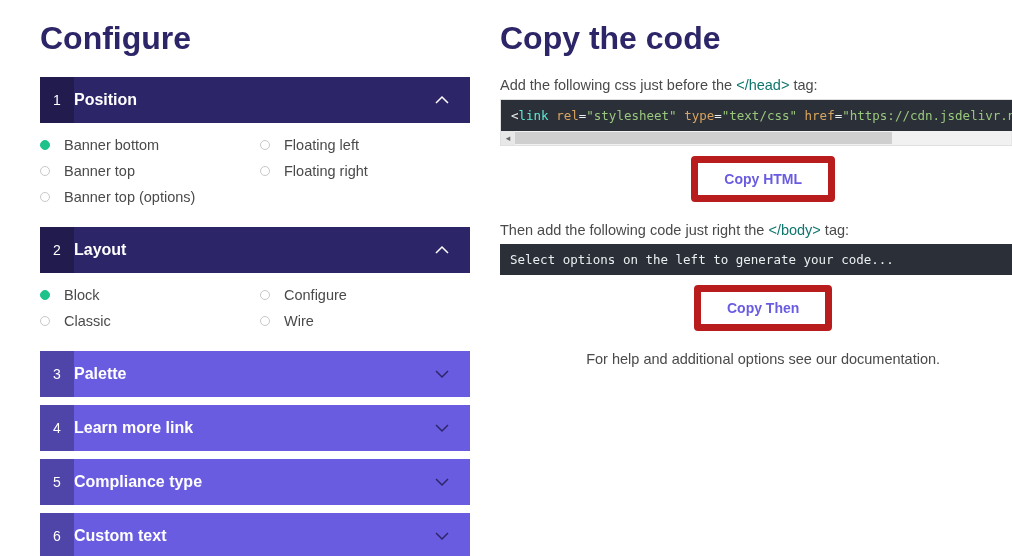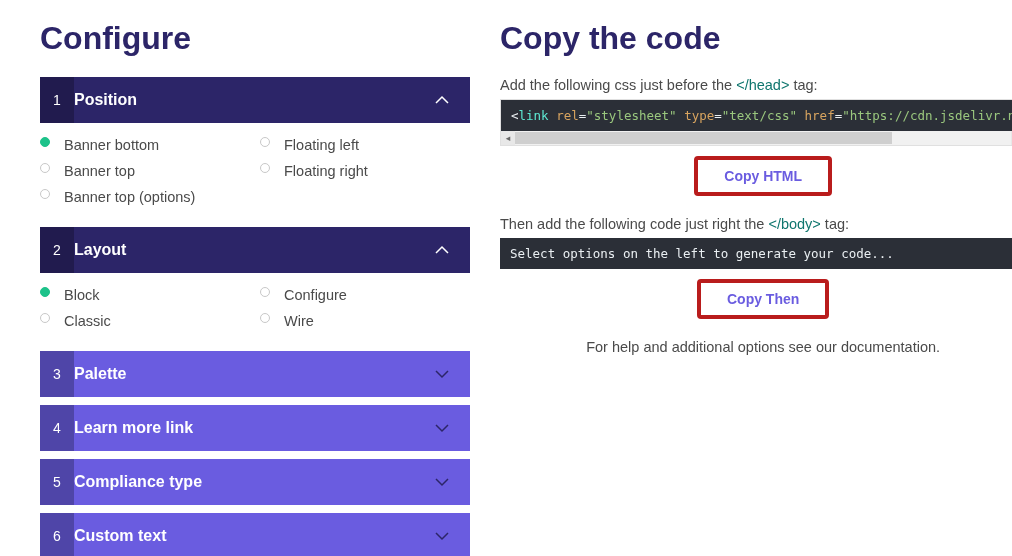--- a/index.html
+++ b/index.html
@@ -61,21 +61,21 @@
 .acc-chevron svg { display: block; }
 
 .options {
   display: grid;
   grid-template-columns: 1fr 1fr;
   gap: 10px 10px;
   margin-bottom: 22px;
 }
 .option {
   display: flex;
-  align-items: flex-start;
+  align-items: center;
   gap: 14px;
   color: #4a4a4a;
   font-size: 14.5px;
 }
 .radio {
   width: 10px;
   height: 10px;
   border-radius: 50%;
   border: 1.5px solid #c8c8c8;
   background: #fff;
@@ -133,21 +133,21 @@
 }
 
 .t-red { color: #5eead4; }
 .t-green { color: #9ac77e; }
 .t-orange { color: #d8a45f; }
 .t-white { color: #eaeff2; }
 
 .btn {
   display: block;
   margin: 10px auto 20px auto;
-  border: 4px solid #b91c1c;
+  border: 7px solid #b91c1c;
   background: #fff;
   color: #6a5ce0;
   font-weight: 600;
   font-size: 14px;
   padding: 8px 26px;
   border-radius: 4px;
   cursor: pointer;
 }
 .help-text {
   text-align: center;

